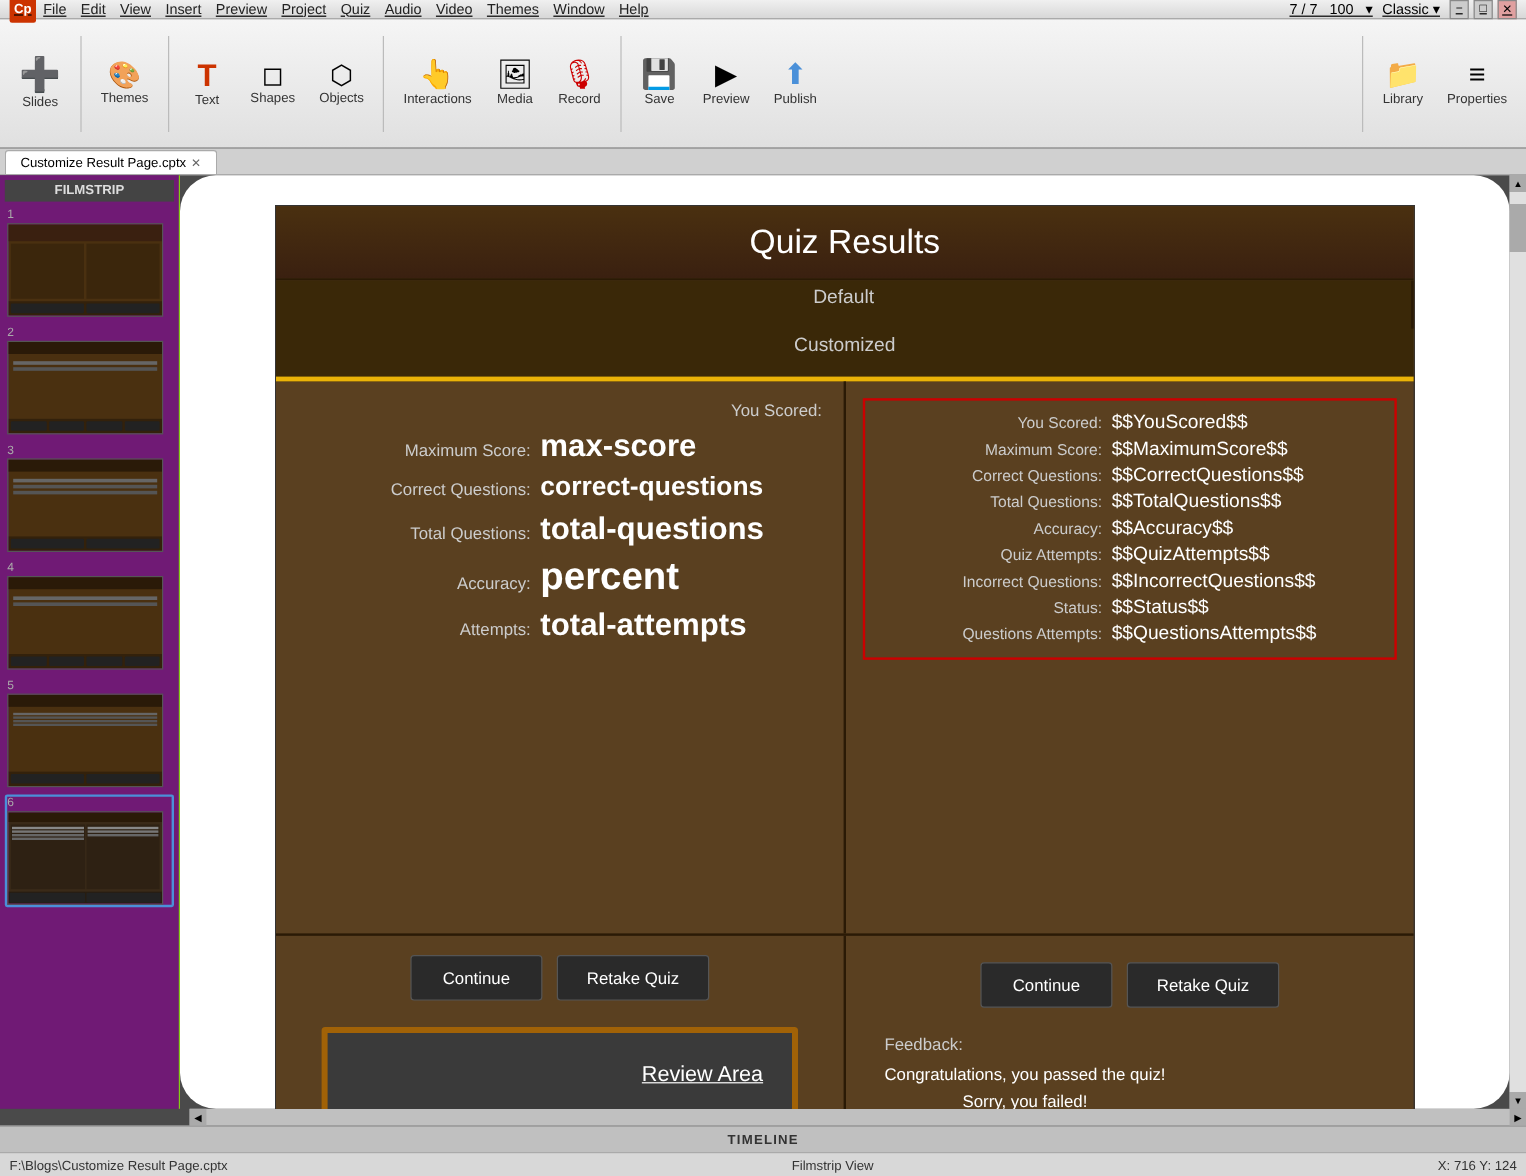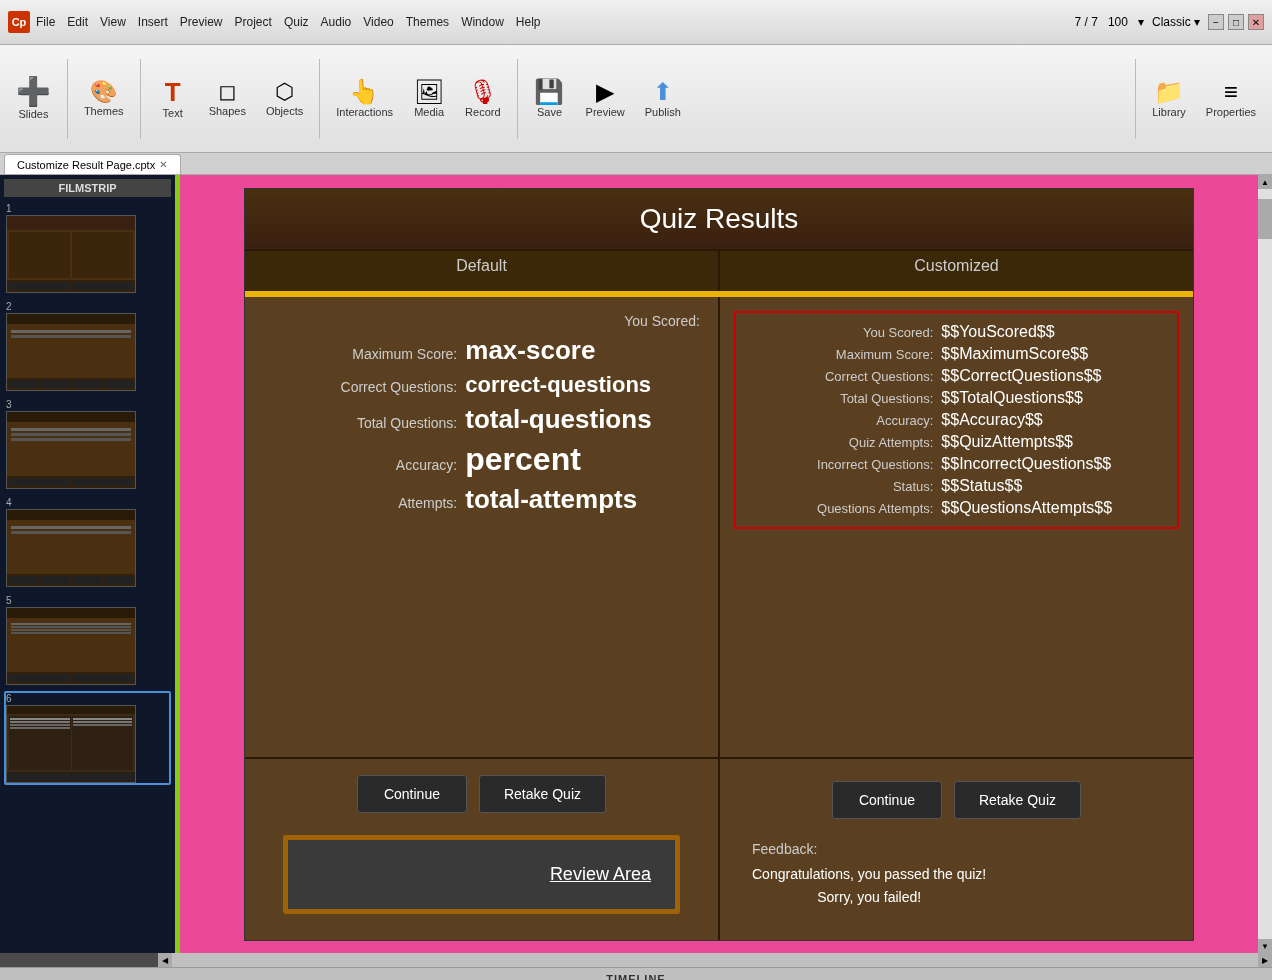--- a/index.html
+++ b/index.html
@@ -1,22 +1,22 @@
 <!DOCTYPE html>
 <html><head>
   <meta charset="utf-8">
   <style>
     * { margin: 0; padding: 0; box-sizing: border-box; }
     body { width: 1272px; height: 980px; overflow: hidden; background: #4a4a4a; font-family: Arial, sans-serif; font-size: 13px; }
 
     
     .title-bar {
-      height: 45px; background: linear-gradient(to bottom, #f0f0f0, #d8d8d8);
+      height: 16px; background: linear-gradient(to bottom, #f0f0f0, #d8d8d8);
       display: flex; align-items: center; justify-content: space-between;
-      padding: 0 8px; border-bottom: 1px solid #aaa;
+      padding: 0 8px; border-bottom: 1px solid #aaa; text-decoration: underline;
     }
     .title-bar-left { display: flex; align-items: center; gap: 6px; }
     .title-bar-menus { display: flex; gap: 12px; font-size: 12px; color: #222; }
     .title-bar-menus span { cursor: pointer; }
     .title-bar-right { display: flex; align-items: center; gap: 8px; }
     .title-bar-controls { display: flex; gap: 4px; }
     .title-bar-btn { width: 16px; height: 16px; border: 1px solid #888; background: #ccc; display: flex; align-items: center; justify-content: center; font-size: 10px; cursor: pointer; }
 
     
     .toolbar {
@@ -30,21 +30,21 @@
     }
     .toolbar-icon { font-size: 28px; line-height: 1; margin-bottom: 2px; }
     .toolbar-label { font-size: 11px; color: #333; }
     .toolbar-sep { width: 1px; height: 80px; background: #bbb; margin: 0 4px; }
 
     
     .main-layout { display: flex; height: calc(980px - 28px - 108px - 22px - 22px - 22px); }
 
     
     .filmstrip {
-      width: 180px; background: #0f172a; border-right: 5px solid #84cc16;
+      width: 150px; background: #701a75; border-right: 1px solid #84cc16;
       overflow-y: auto; padding: 4px;
     }
     .filmstrip-header {
       background: #444; color: #ddd; text-align: center; font-size: 11px;
       padding: 3px; margin-bottom: 4px; font-weight: bold;
     }
     .filmstrip-item {
       margin-bottom: 4px; cursor: pointer; border: 2px solid transparent;
       border-radius: 2px;
     }
@@ -65,22 +65,22 @@
     .tab {
       height: 20px; padding: 0 12px; background: #e8e8e8;
       border: 1px solid #aaa; border-bottom: none; border-radius: 3px 3px 0 0;
       font-size: 11px; display: flex; align-items: center; gap: 4px; cursor: pointer;
     }
     .tab.active { background: white; }
     .tab-close { font-size: 10px; color: #666; }
 
     
     .canvas-area {
-      flex: 1; background: #ec4899; overflow: auto; padding: 13px;
-      display: flex; flex-direction: column;
+      flex: 1; background: #ffffff; overflow: auto; padding: 25px;
+      display: flex; flex-direction: column; border-radius: 30px;
     }
 
     
     .slide-canvas {
       width: 950px; margin: 0 auto;
       background: #5a4020; border: 1px solid #333;
       position: relative;
     }
 
     
@@ -399,21 +399,21 @@
     </div>
   </div>
 
   <div class="canvas-area">
     <div class="slide-canvas">
 
       <div class="quiz-title-bar">
         <span>Quiz Results</span>
       </div>
 
-      <div style="display:flex; background:#3a2808; border-bottom:6px solid #eab308;">
+      <div style="display:flex; background:#3a2808; border-bottom:4px solid #eab308;flex-direction:column;">
         <div style="flex:1; border-right:2px solid #2a1a05;">
           <div class="col-header">Default</div>
         </div>
         <div style="flex:1;">
           <div class="col-header">Customized</div>
         </div>
       </div>
 
       <div class="quiz-content">
 

